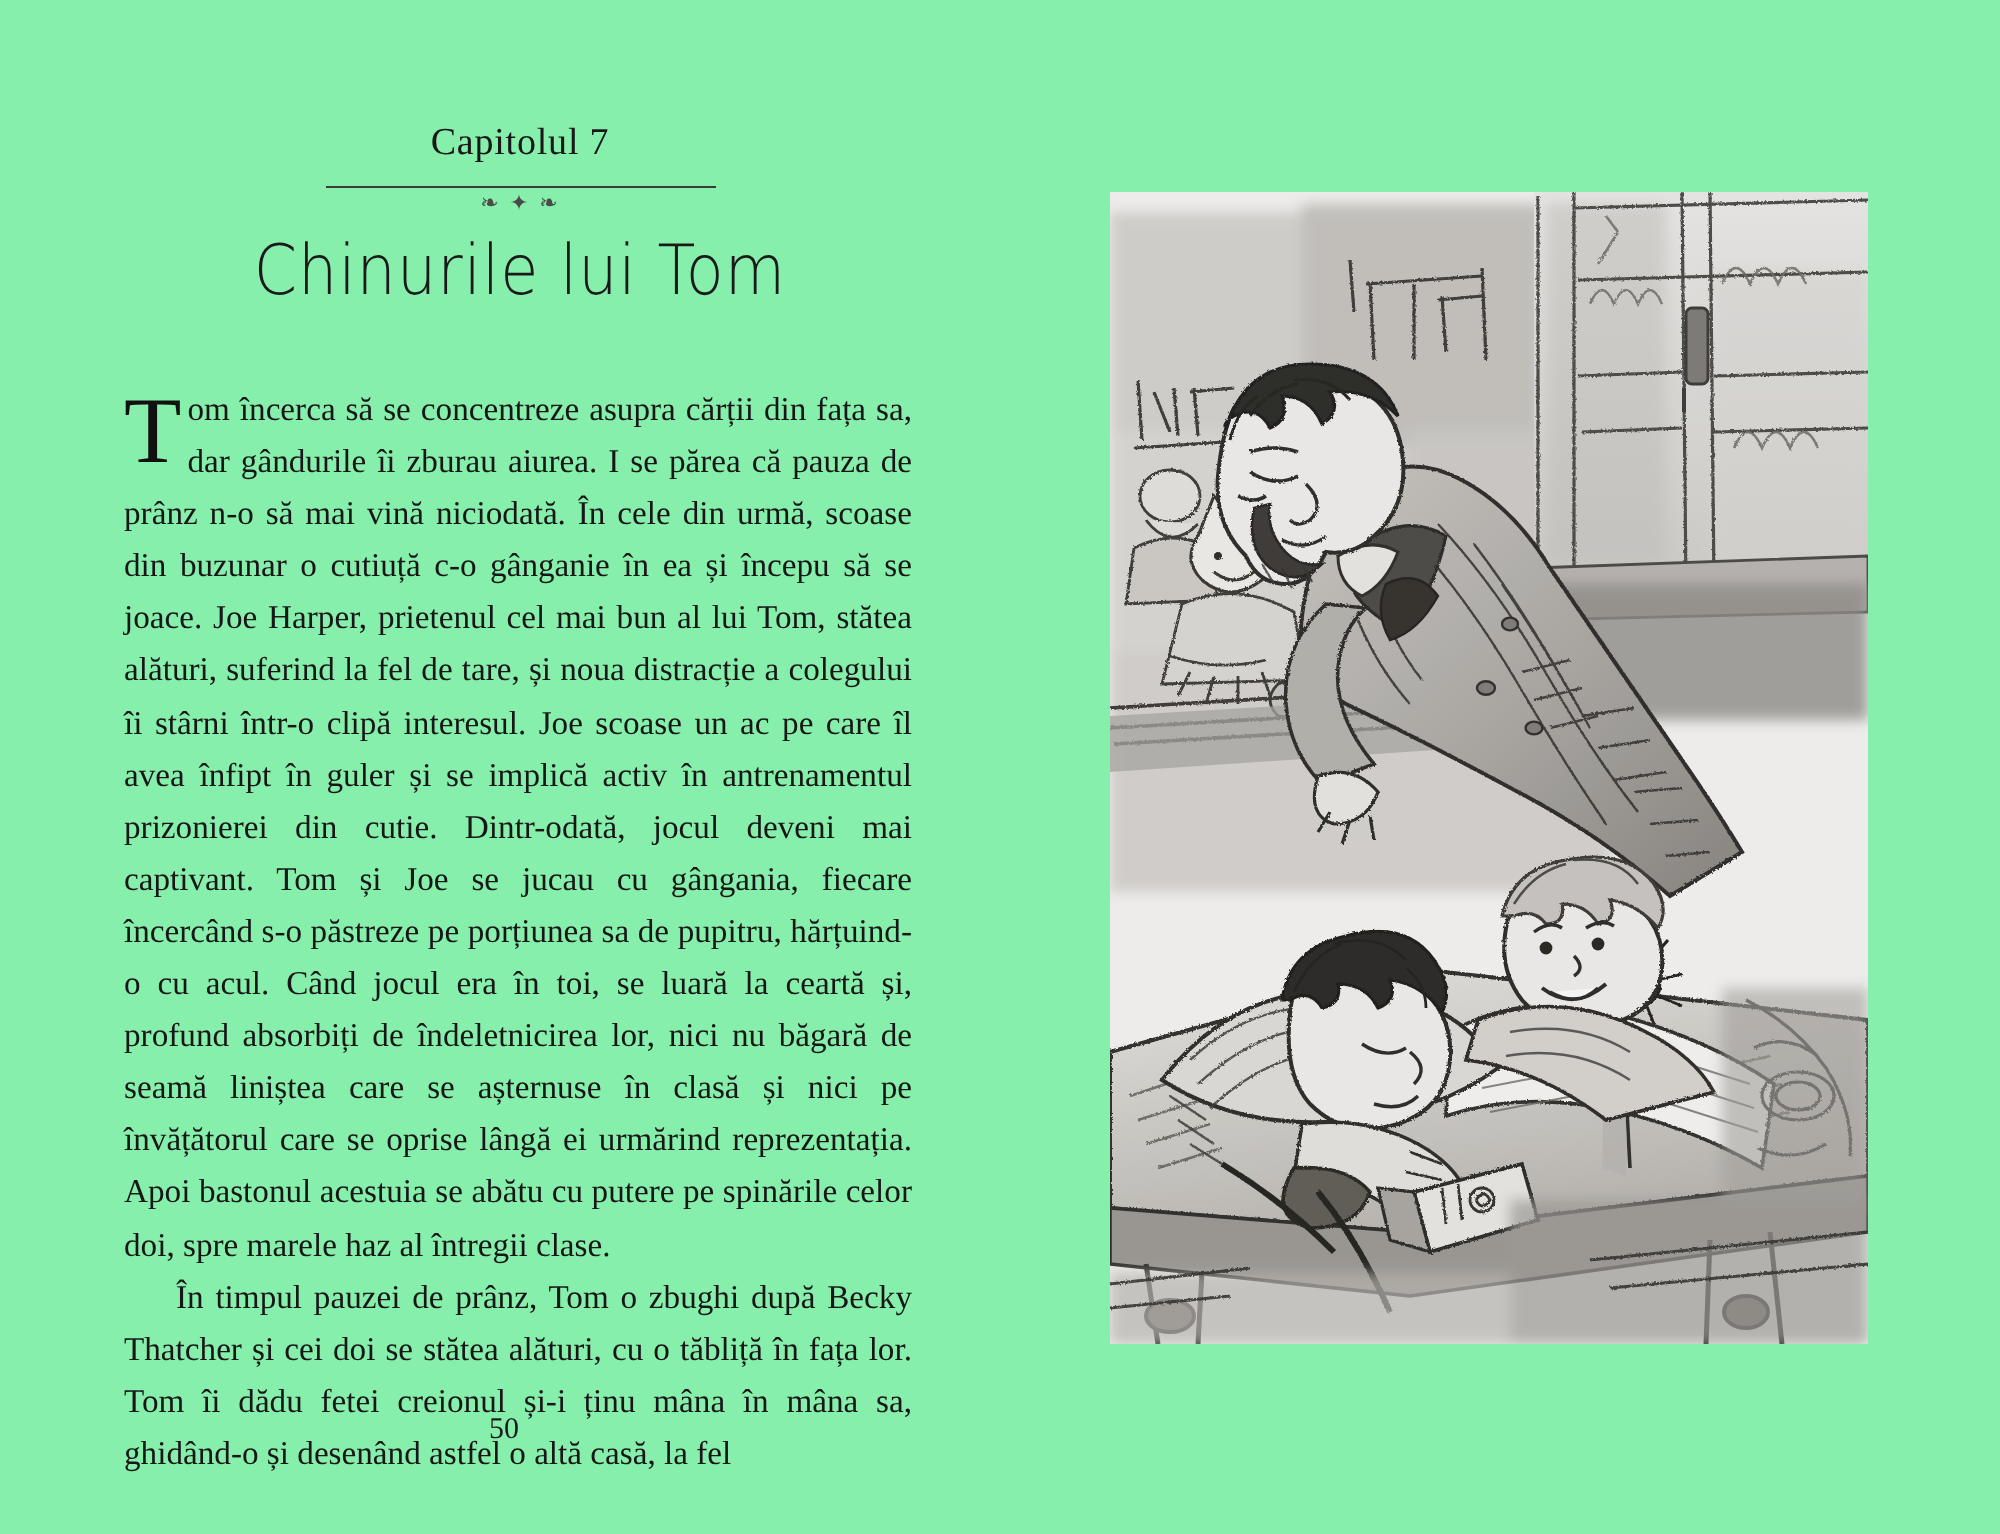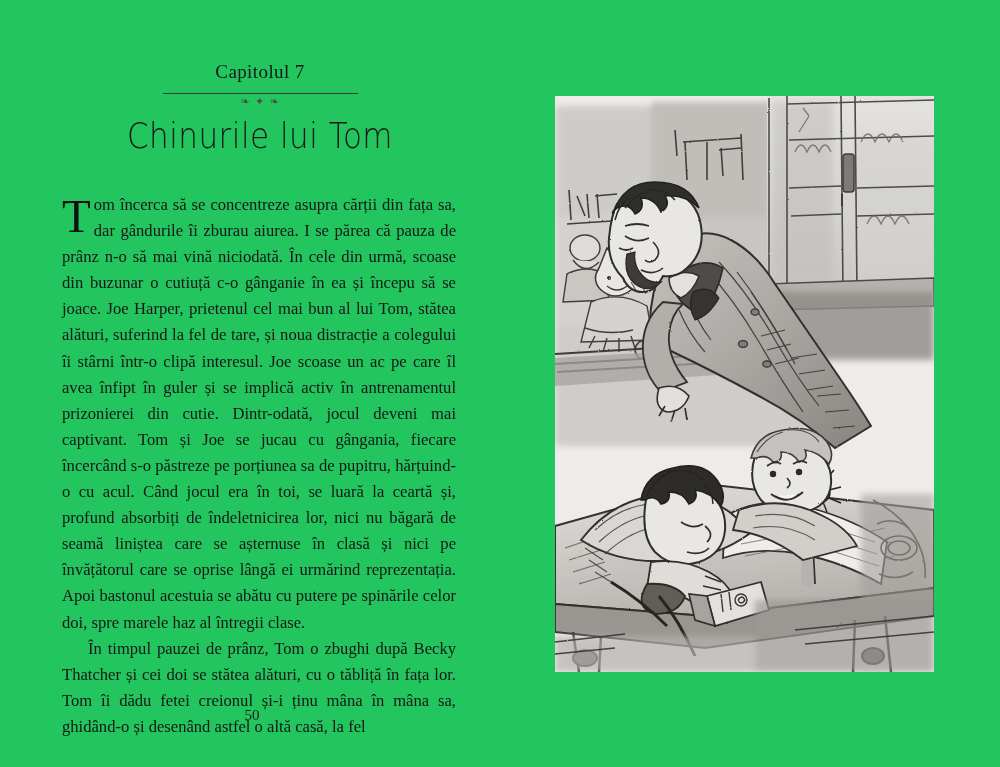--- a/index.html
+++ b/index.html
@@ -13,21 +13,21 @@
     height: 767px;
     overflow: hidden;
     font-family: "Liberation Serif", "DejaVu Serif", serif;
     color: #1a1a1a;
   }
 
   .spread {
     position: relative;
     width: 1000px;
     height: 767px;
-    background: #22c55e;
+    background: #86efac;
   }
 
   
   .page-left {
     position: absolute;
     left: 0;
     top: 0;
     width: 500px;
     height: 767px;
   }

